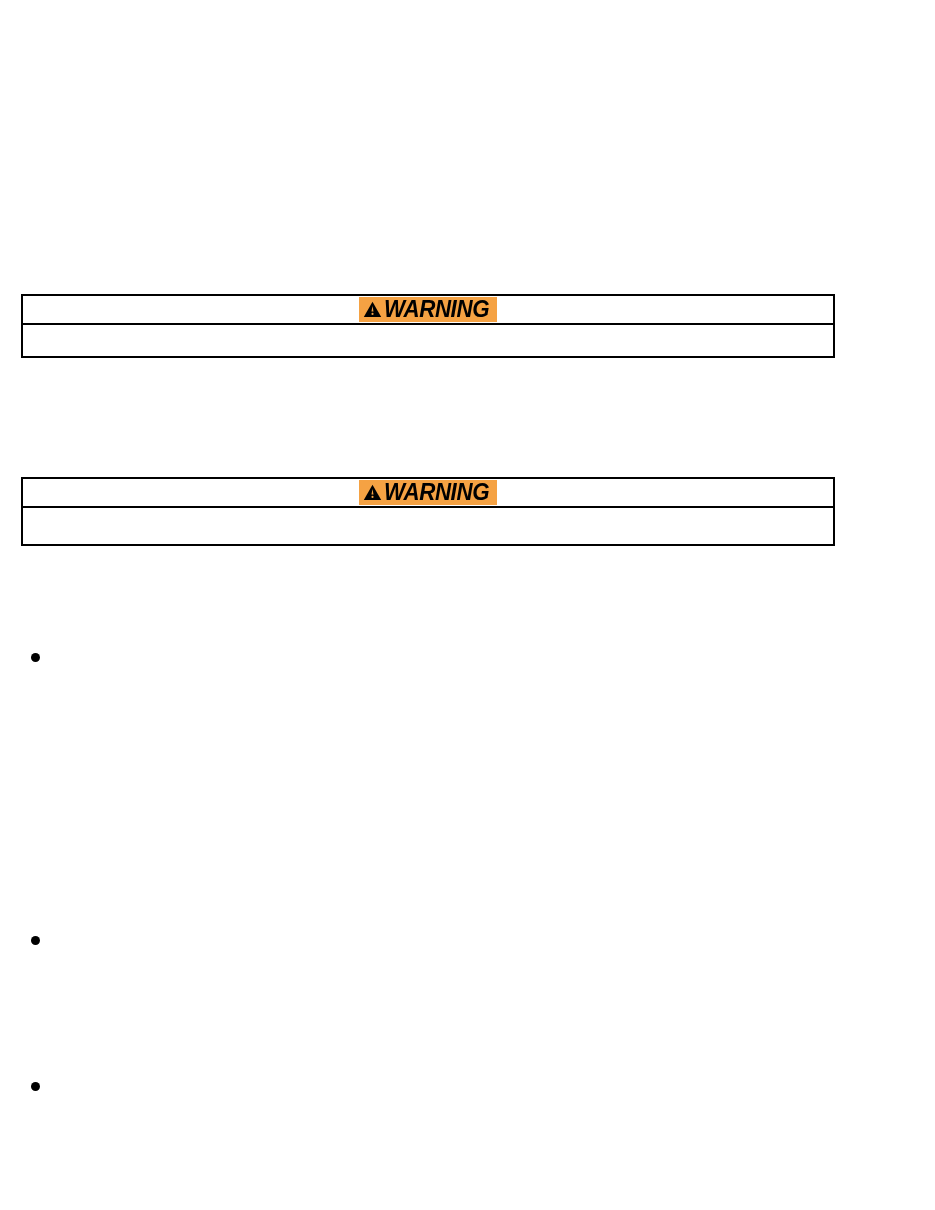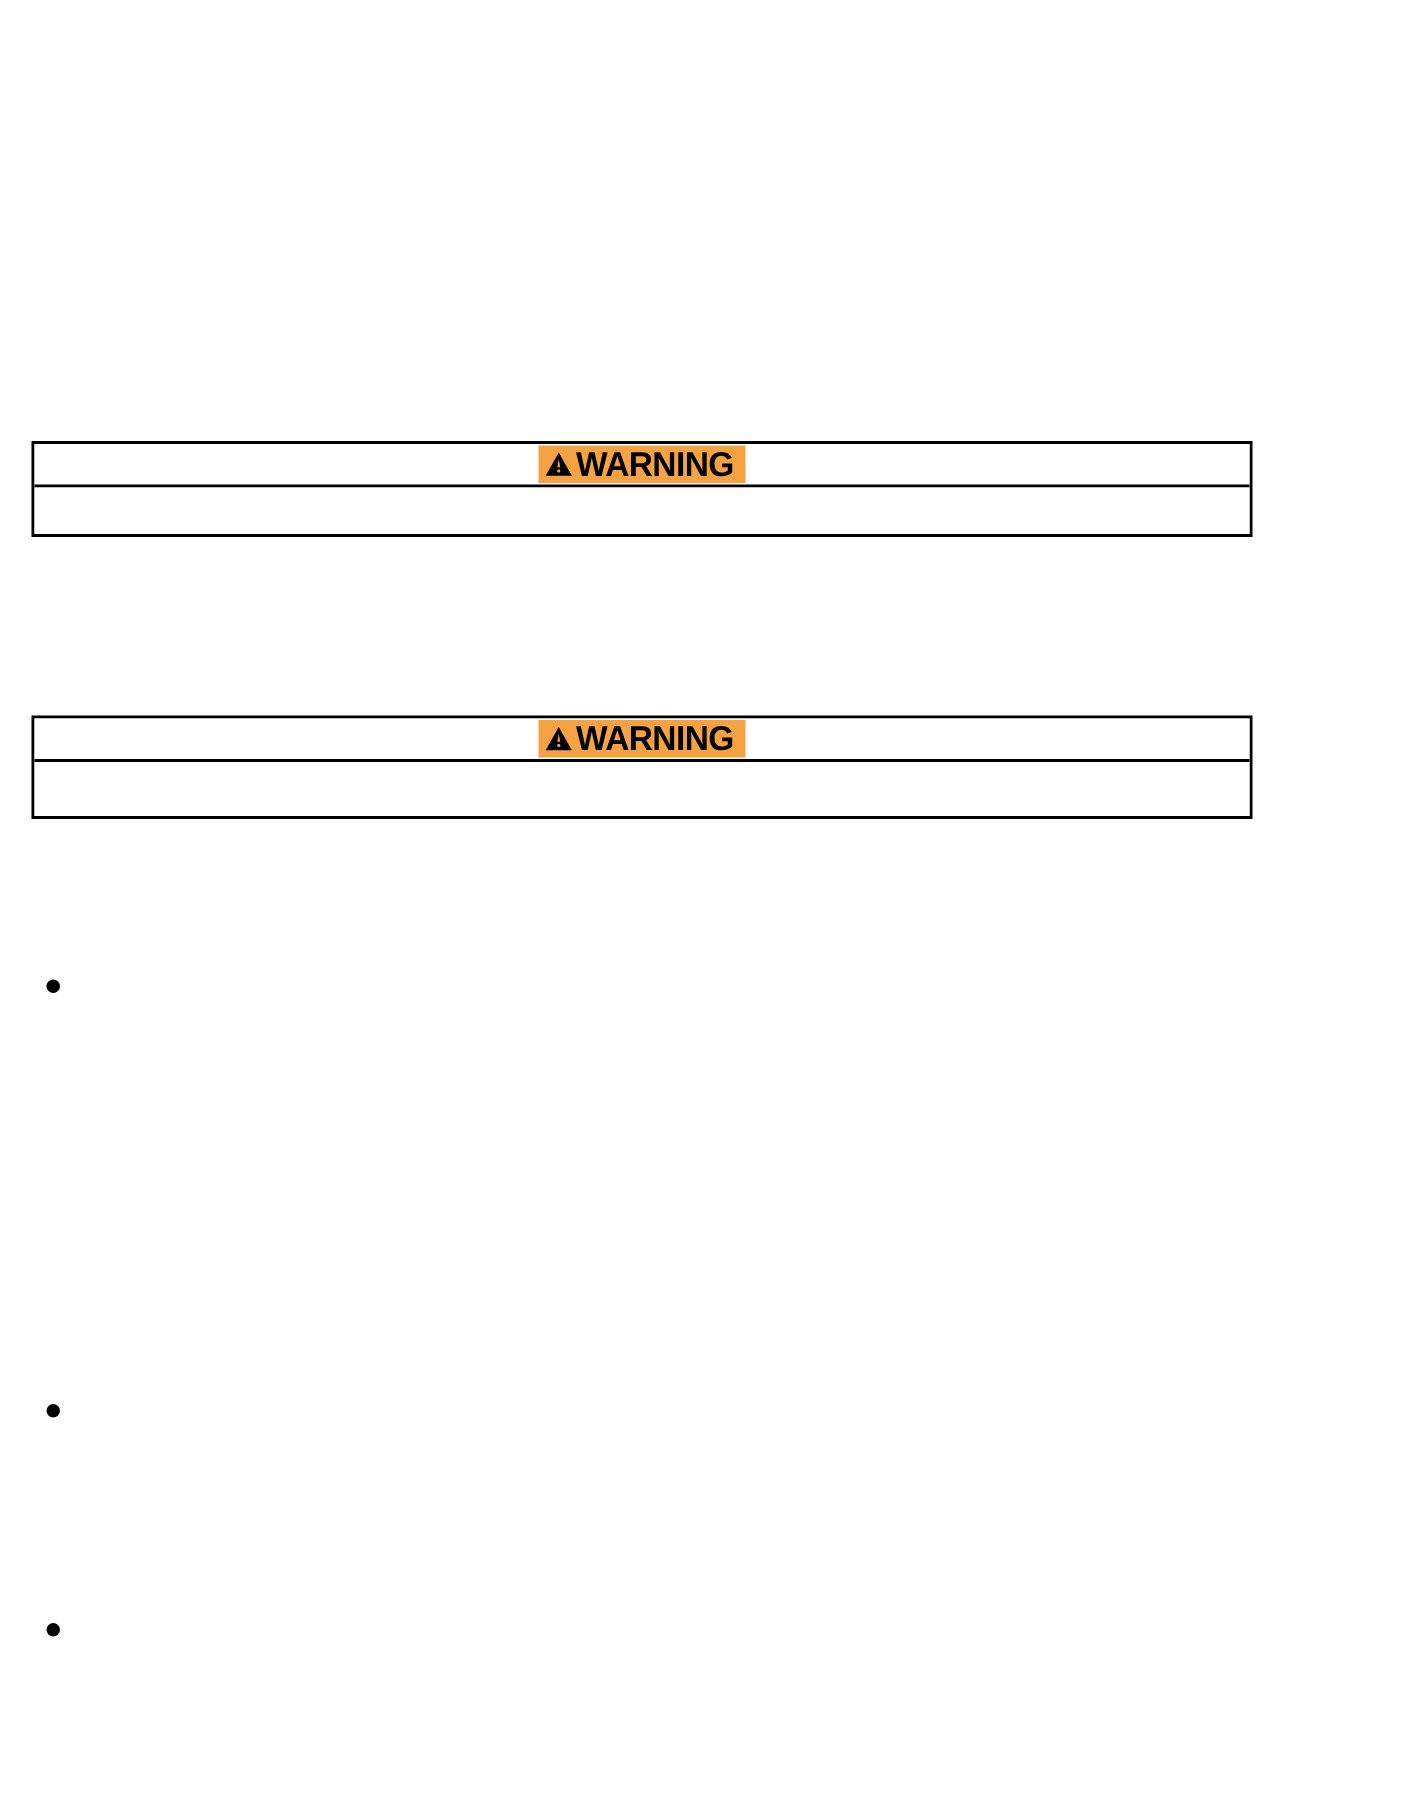--- a/index.html
+++ b/index.html
@@ -41,20 +41,21 @@
     background: #ffffff;
   }
 
   
   .warning-badge {
     display: inline-flex;
     align-items: center;
     background: #F5A243;
     padding: 1px 5px 1px 4px;
     line-height: 1;
+    font-style: italic;
   }
   .warning-badge .tri-icon {
     display: inline-block;
     width: 19px;
     height: 19px;
     margin-right: 2px;
     flex: 0 0 auto;
   }
   .warning-badge .tri-icon svg {
     display: block;

